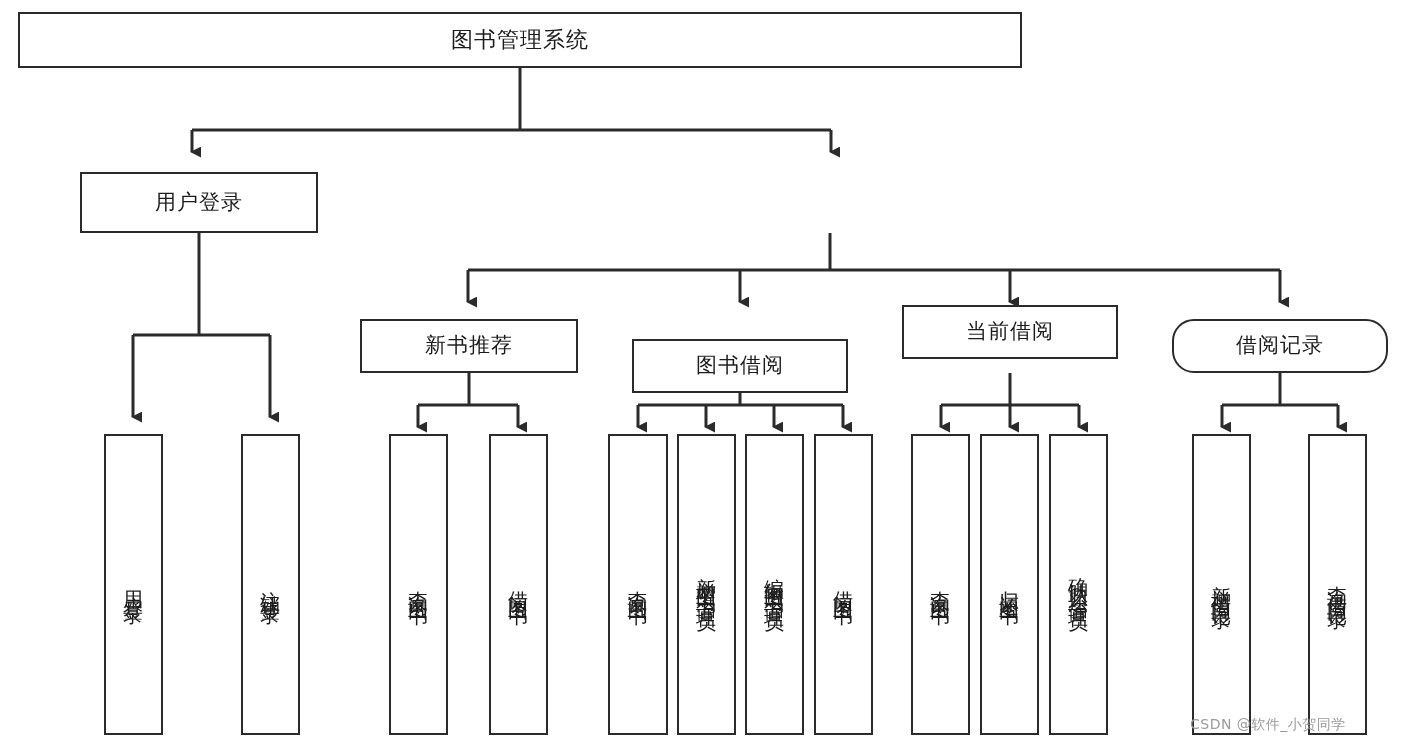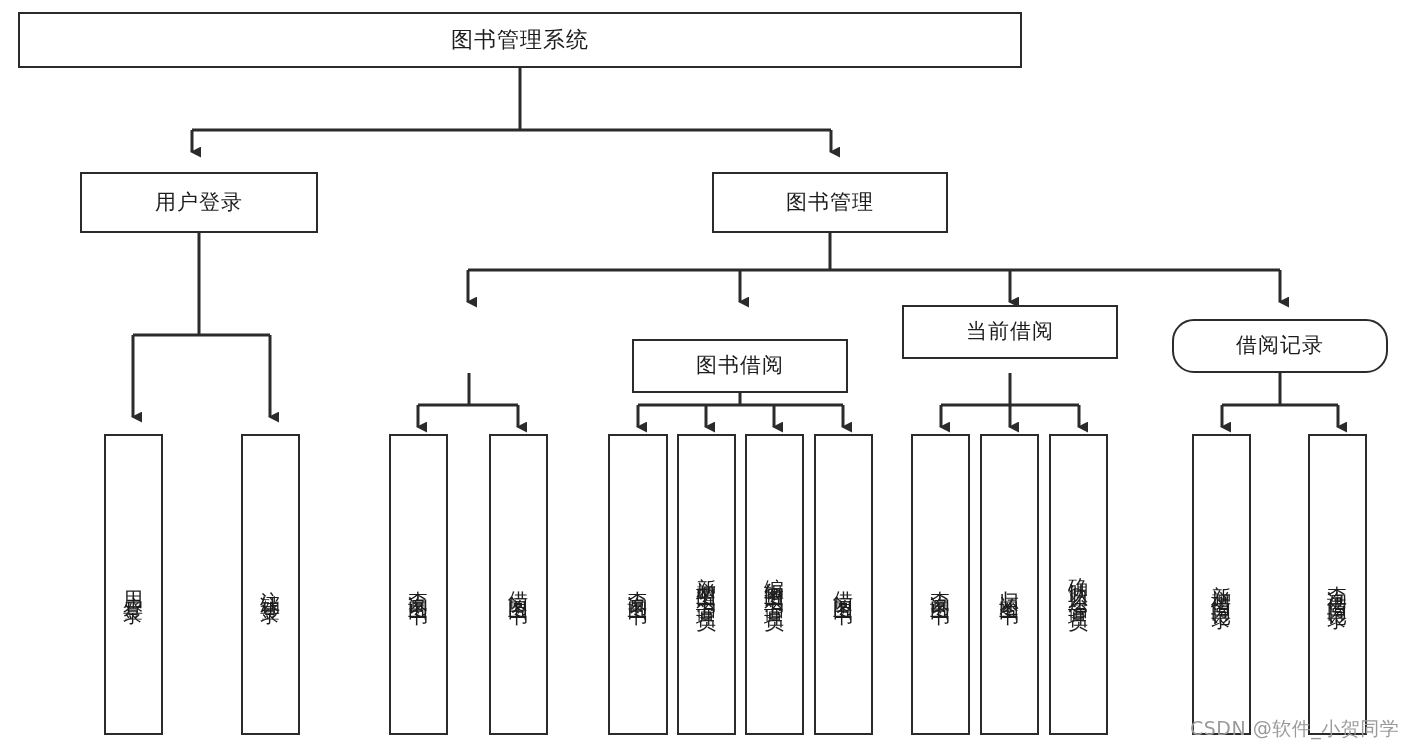--- a/index.html
+++ b/index.html
@@ -50,21 +50,21 @@
   .vtext {
     writing-mode: vertical-rl;
     text-orientation: upright;
     letter-spacing: 5px;
     line-height: 1;
     white-space: nowrap;
     display: block;
   }
   .watermark {
     position: absolute;
-    font-size: 19px;
+    font-size: 14px;
     color: #9a9a9a;
     white-space: nowrap;
     letter-spacing: 0.5px;
     font-family: "DejaVu Sans", "Liberation Sans", sans-serif;
   }
 </style>
 </head>
 <body>
 
 <div id="canvas">
@@ -120,24 +120,24 @@
   </svg>
 
   <div class="node horiz root" style="left:18px; top:12px; width:1004px; height:56px;">
     <span>图书管理系统</span>
   </div>
 
   <div class="node horiz" style="left:80px; top:172px; width:238px; height:61px;">
     <span>用户登录</span>
   </div>
 
-  <div class="node horiz" style="left:712px; top:172px; width:236px; height:61px;">
-    <span>图书管理</span>
-  </div>
-
+
+  <div class="node horiz" style="left:360px; top:319px; width:218px; height:54px;">
+    <span>新书推荐</span>
+  </div>
 
   <div class="node horiz" style="left:632px; top:319px; width:216px; height:54px;margin-top:20px;">
     <span>图书借阅</span>
   </div>
 
   <div class="node horiz" style="left:902px; top:305px; width:216px; height:54px;">
     <span>当前借阅</span>
   </div>
 
   <div class="node horiz" style="left:1172px; top:319px; width:216px; height:54px;border-radius:22px;">

